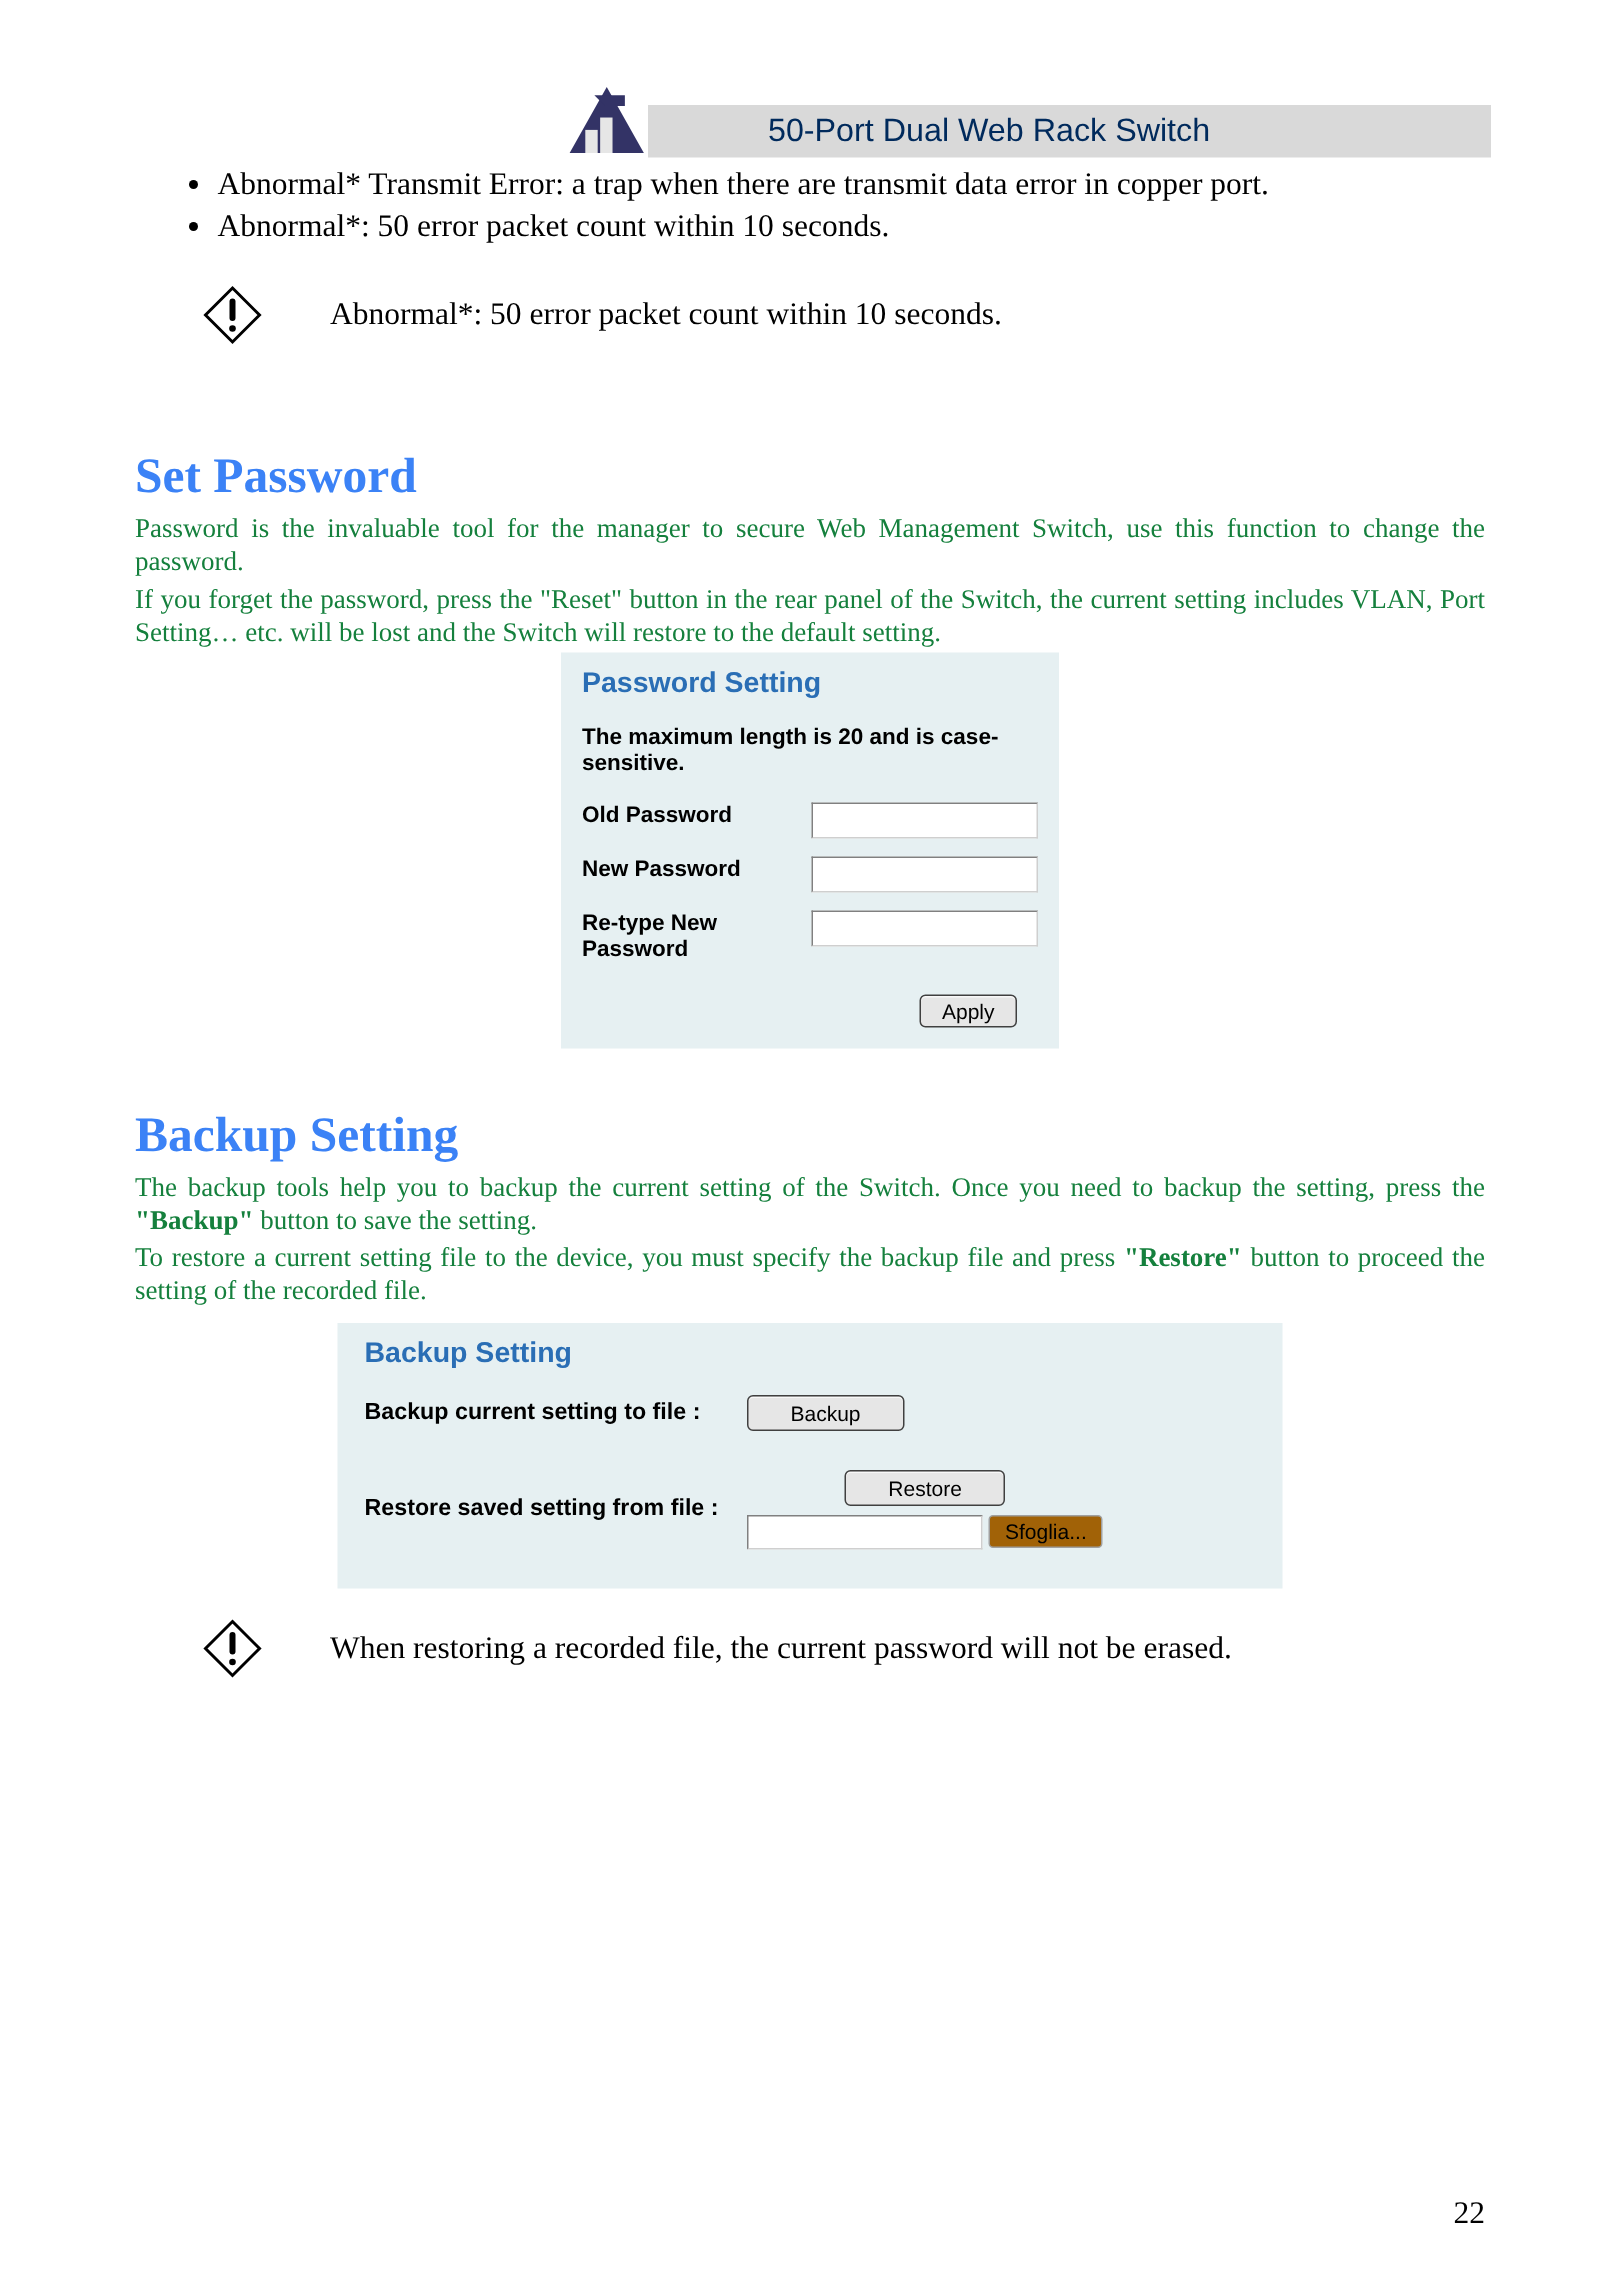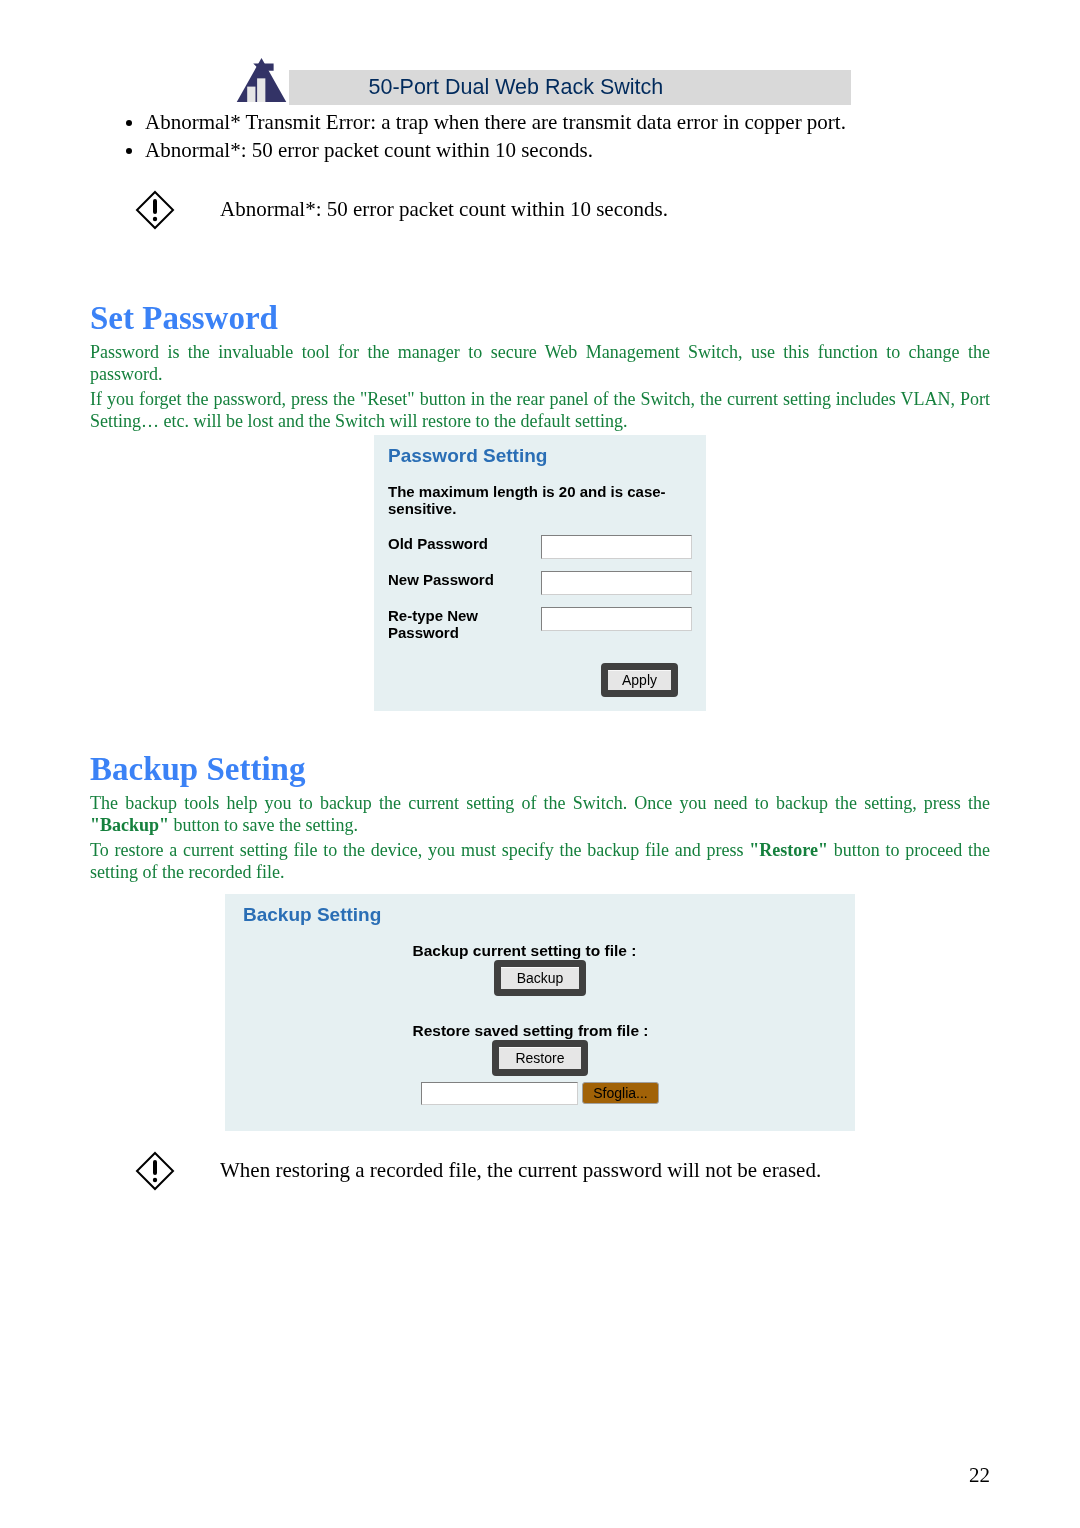--- a/index.html
+++ b/index.html
@@ -10,21 +10,21 @@
       width: 1080px;
       min-height: 1528px;
       position: relative;
       box-sizing: border-box;
     }
     .page-content {
       padding: 55px 90px 40px 90px;
     }
     .header-bar {
       display: flex;
-      justify-content: center;
+      justify-content: flex-end;
       align-items: flex-end;
       margin-bottom: 4px;
     }
     .logo {
       width: 55px;
       height: 50px;
       position: relative;
     }
     .logo svg {
       width: 100%;
@@ -139,21 +139,21 @@
       display: flex;
       justify-content: flex-end;
       padding-right: 14px;
       margin-top: 22px;
     }
     .gui-button {
       font-family: Tahoma, Arial, sans-serif;
       font-size: 14px;
       padding: 2px 14px;
       background: #e6e6e6;
-      border: 7px solid #404040;
+      border: 1px solid #404040;
       border-radius: 4px;
       box-shadow: 0 1px 0 rgba(255,255,255,0.7) inset;
     }
     
     .backup-panel {
       background: #e6f0f2;
       width: 630px;
       padding: 6px 18px 20px 18px;
       box-sizing: border-box;
       font-family: "Trebuchet MS", Arial, sans-serif;
@@ -168,30 +168,29 @@
     .backup-panel .panel-subtitle {
       color: #000;
       font-size: 15.5px;
       font-weight: bold;
       margin-bottom: 24px;
     }
     .bk-row {
       display: flex;
       align-items: center;
       margin-bottom: 26px;
-      flex-direction: column;
     }
     .bk-label {
       width: 255px;
       font-size: 15.5px;
       font-weight: bold;
       color: #000;
     }
     .bk-button {
-      padding: 3px 16px;
+      padding: 3px 28px;
     }
     .restore-right {
       display: flex;
       flex-direction: column;
       align-items: center;
     }
     .file-row {
       margin-top: 6px;
       display: flex;
       align-items: center;

